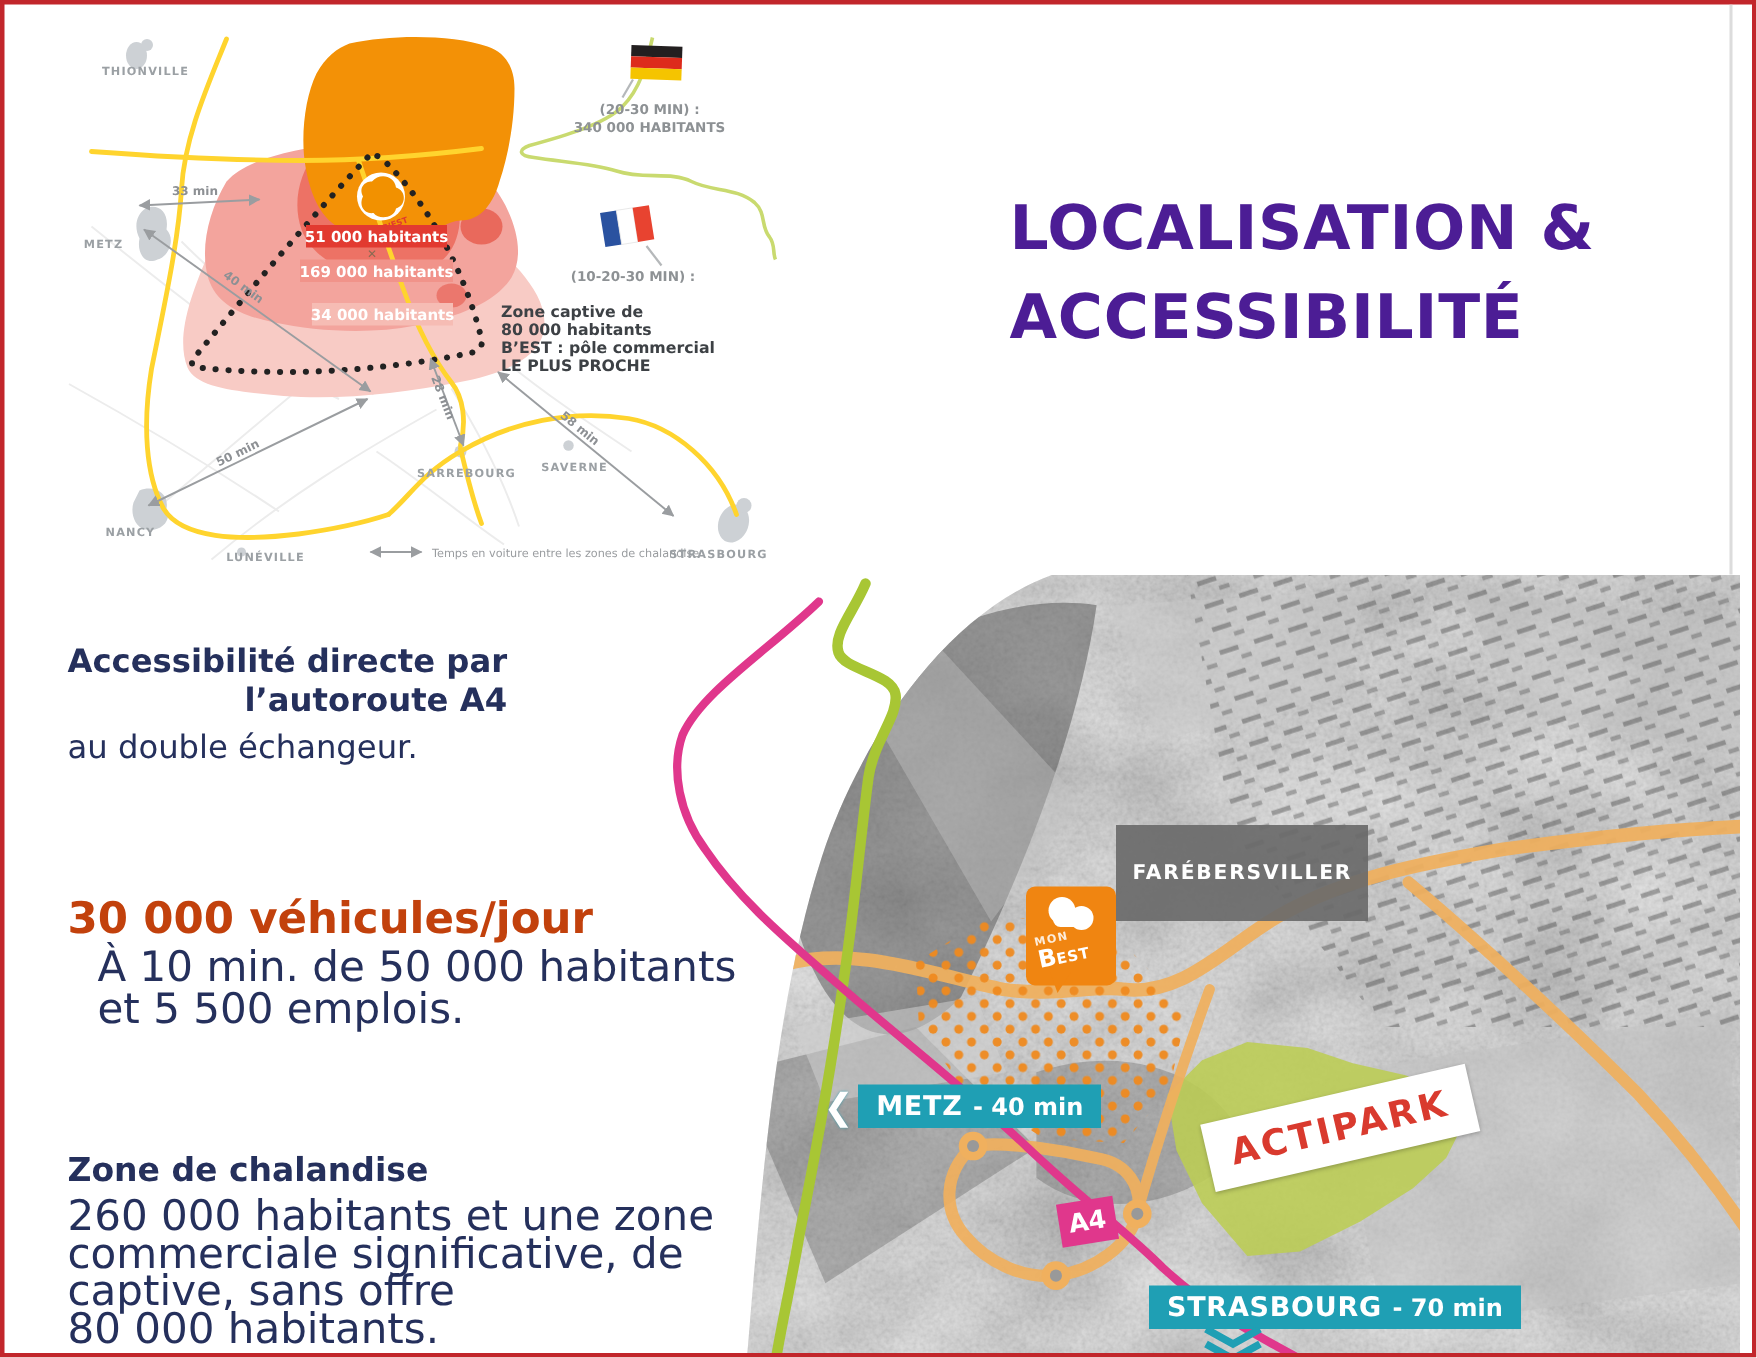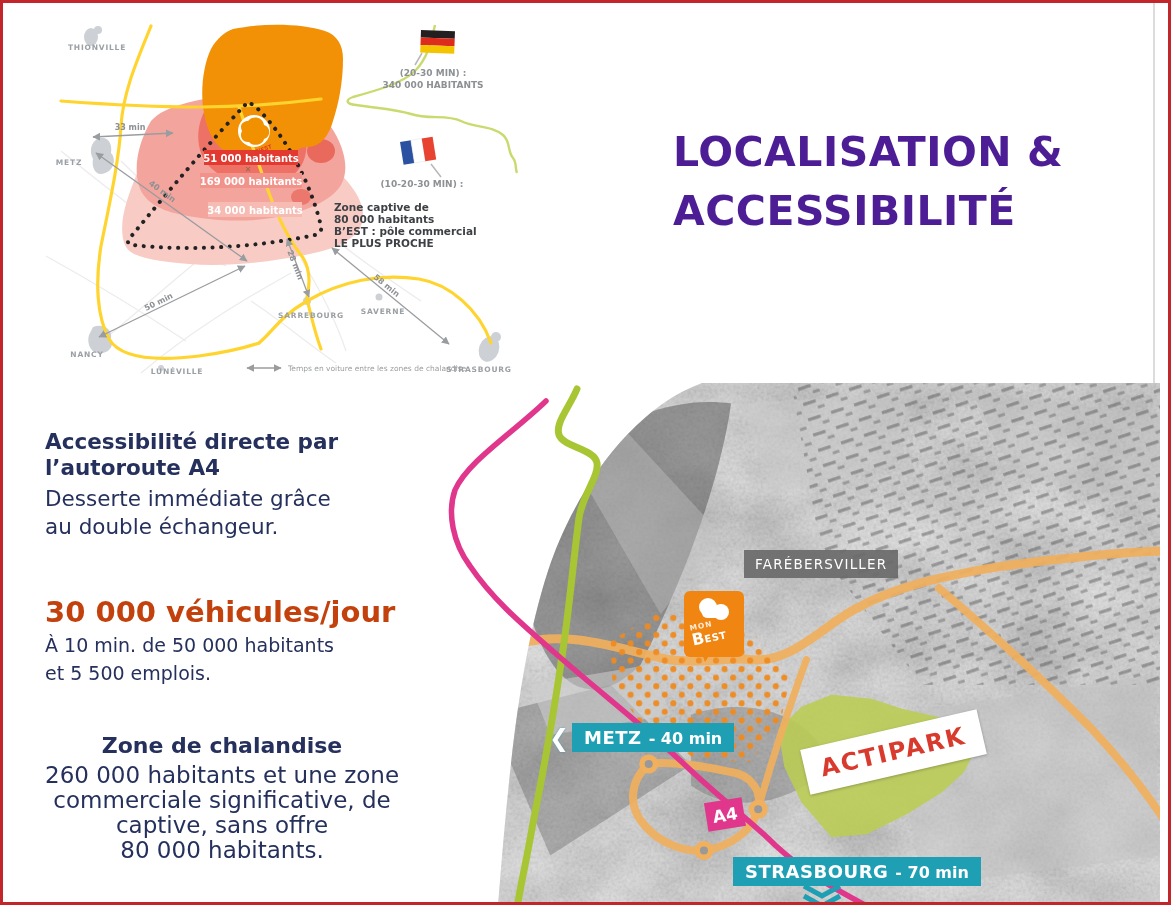--- a/index.html
+++ b/index.html
@@ -11,60 +11,60 @@
   .edge-line{position:absolute;left:1150px;top:0;width:2px;height:380px;background:#dcdcdc;z-index:0;}
 
   
   .title{position:absolute;left:670px;top:120px;color:#4c1d95;font-size:41px;font-weight:700;
          line-height:1.45;letter-spacing:.5px;z-index:3;}
 
   
   .info{position:absolute;color:#25305c;z-index:3;}
   .info .h{font-weight:700;}
   .info-access{left:42px;top:426px;}
-  .info-access .h{font-size:21.5px;line-height:26px;}
+  .info-access .h{font-size:21.5px;line-height:26px;text-align:right;}
   .info-access .b{font-size:21.5px;line-height:28px;margin-top:4px;}
   .info-traffic{left:42px;top:592px;}
   .info-traffic .h{font-size:29px;line-height:34px;color:#c2410c;}
-  .info-traffic .b{font-size:19px;line-height:28px;margin-top:2px;}
-  .info-catchment{left:42px;top:730px;text-align:center;}
+  .info-traffic .b{font-size:28px;line-height:28px;margin-top:2px;margin-left:20px;}
+  .info-catchment{left:42px;top:765px;}
   .info-catchment .h{font-size:22px;line-height:26px;}
-  .info-catchment .b{font-size:23px;line-height:25px;margin-top:4px;}
+  .info-catchment .b{font-size:28px;line-height:25px;margin-top:4px;}
 
   
   .schematic{position:absolute;left:26px;top:13px;z-index:2;}
   .schematic text{font-family:"DejaVu Sans","Liberation Sans",sans-serif;}
 
   
   .aerial{
     position:absolute;left:487px;top:380px;width:670px;height:522px;z-index:1;
     clip-path: path("M 212 0 L 670 0 L 670 522 L 8 522 C 18 400 28 280 58 188 C 80 120 135 28 212 0 Z");
   }
   .routes-overlay{position:absolute;left:437px;top:380px;z-index:2;pointer-events:none;}
 
   
   .town-label{position:absolute;left:741px;top:547px;z-index:3;background:rgba(106,106,106,.92);
-    color:#fff;font-size:13.5px;font-weight:400;letter-spacing:1.2px;padding:6px 11px;}
+    color:#fff;font-size:13.5px;font-weight:700;letter-spacing:1.2px;padding:24px 11px;}
   .pin{position:absolute;left:681px;top:588px;width:60px;height:66px;background:#f08511;
     border-radius:6px;z-index:3;}
   .pin::after{content:"";position:absolute;left:16px;bottom:-13px;border:8px solid transparent;
     border-top:14px solid #f08511;border-left-width:5px;border-right-width:9px;}
   .pin .blob{display:block;margin:5px auto 0;}
   .pin .ptxt{position:absolute;left:7px;top:30px;color:#fff;transform:rotate(-12deg);line-height:1;}
   .pin .ptxt .l1{font-size:7.5px;font-weight:700;letter-spacing:1px;opacity:.85;}
   .pin .ptxt .bB{font-size:16px;font-weight:700;}
   .pin .ptxt .bRest{font-size:10px;font-weight:700;letter-spacing:.5px;}
   .dir-label{position:absolute;display:flex;align-items:center;z-index:3;}
   .dir-label .chev{color:#fff;font-size:24px;font-weight:700;margin-right:3px;line-height:1;
     text-shadow:0 0 2px rgba(31,159,180,.8);}
   .dir-label .box{background:#1f9fb4;color:#fff;padding:4px 12px;white-space:nowrap;}
   .dir-label .city{font-size:18px;font-weight:700;letter-spacing:.5px;}
   .dir-label .time{font-size:16px;font-weight:700;margin-left:7px;}
   .metz-label{left:546px;top:720px;}
-  .strasbourg-label{left:686px;top:854px;padding-left:44px;}
+  .strasbourg-label{left:719px;top:854px;padding-left:44px;}
   .a4-badge{position:absolute;left:703px;top:797px;width:38px;height:29px;background:#e0378c;
     color:#fff;font-size:17px;font-weight:700;display:flex;align-items:center;justify-content:center;
     transform:rotate(-9deg);z-index:3;}
   .actipark{position:absolute;left:800px;top:726px;background:#fff;color:#d93a2e;
     font-size:24px;font-weight:700;letter-spacing:2px;padding:9px 16px;transform:rotate(-13deg);
     z-index:3;box-shadow:0 1px 3px rgba(0,0,0,.25);}
   .chev-down{position:absolute;left:797px;top:882px;z-index:3;}
 </style>
 </head>
 <body>
@@ -74,21 +74,20 @@
 
   <div class="title">
     <div>LOCALISATION &amp;</div>
     <div>ACCESSIBILITÉ</div>
   </div>
 
   <div class="info info-access">
     <div class="h">Accessibilité directe par</div>
     <div class="h">l’autoroute A4</div>
     <div class="b">
-      <div>Desserte immédiate grâce</div>
       <div>au double échangeur.</div>
     </div>
   </div>
   <div class="info info-traffic">
     <div class="h">30 000 véhicules/jour</div>
     <div class="b">
       <div>À 10 min. de 50 000 habitants</div>
       <div>et 5 500 emplois.</div>
     </div>
   </div>

